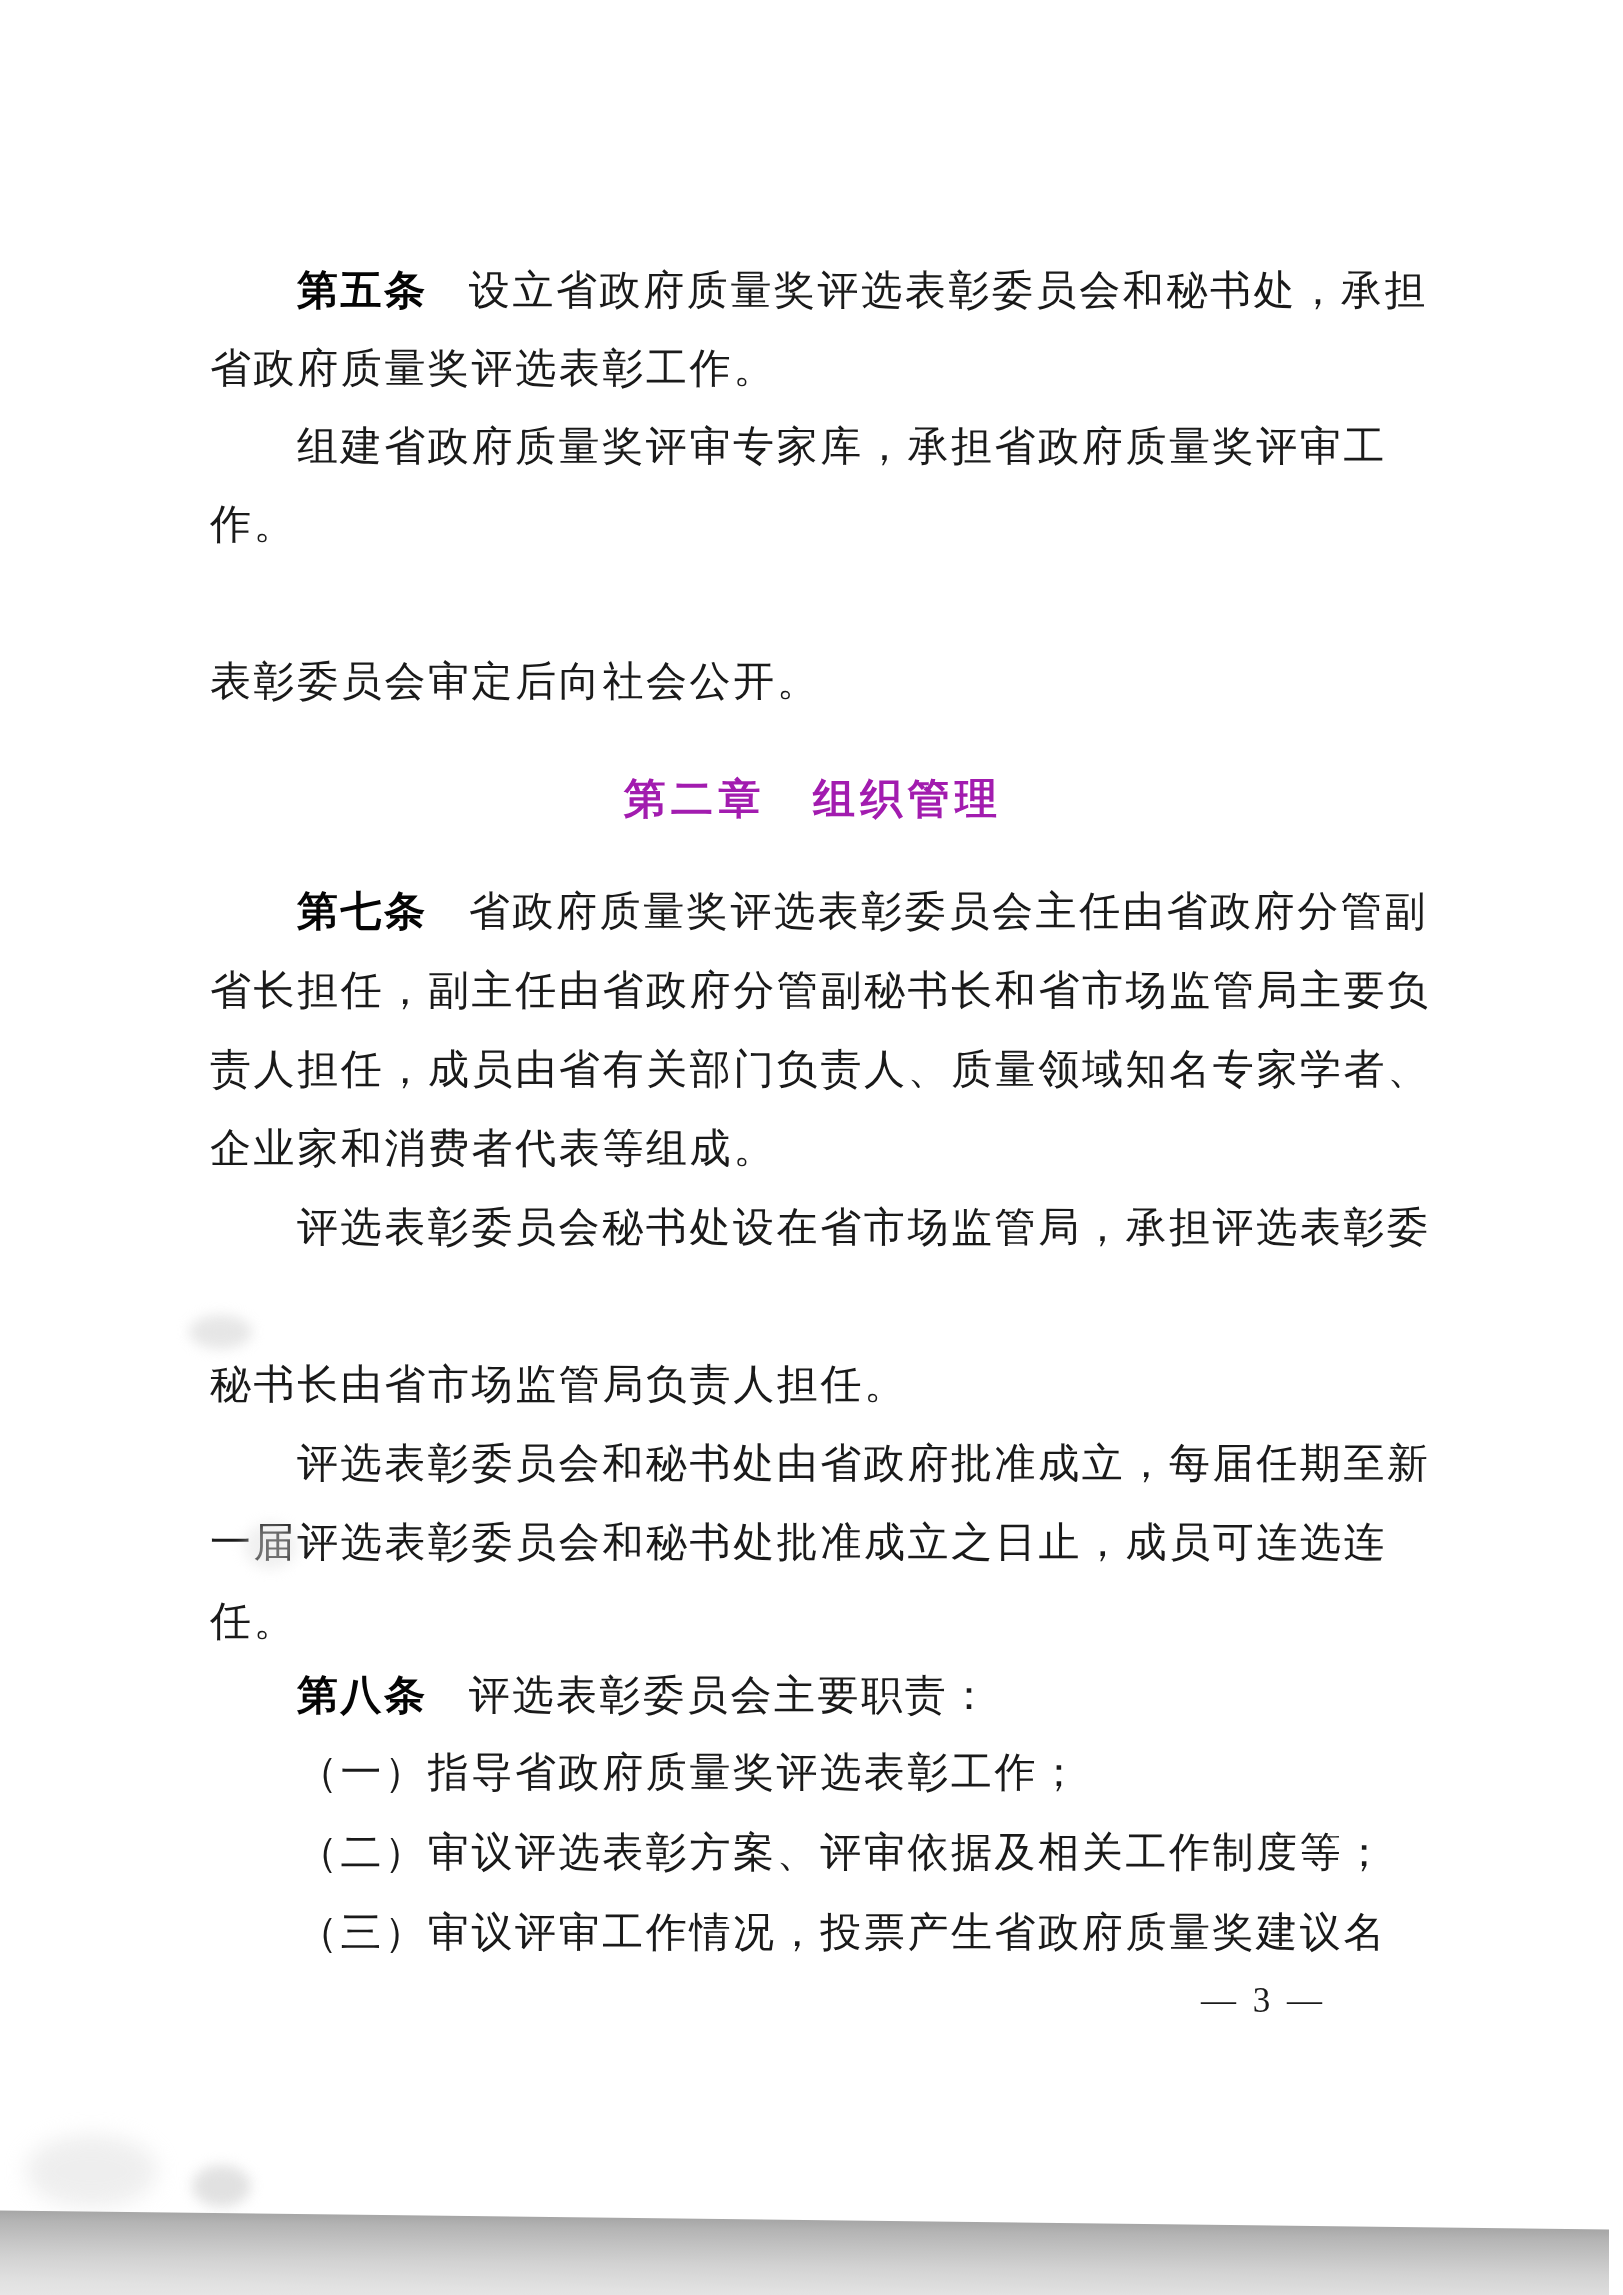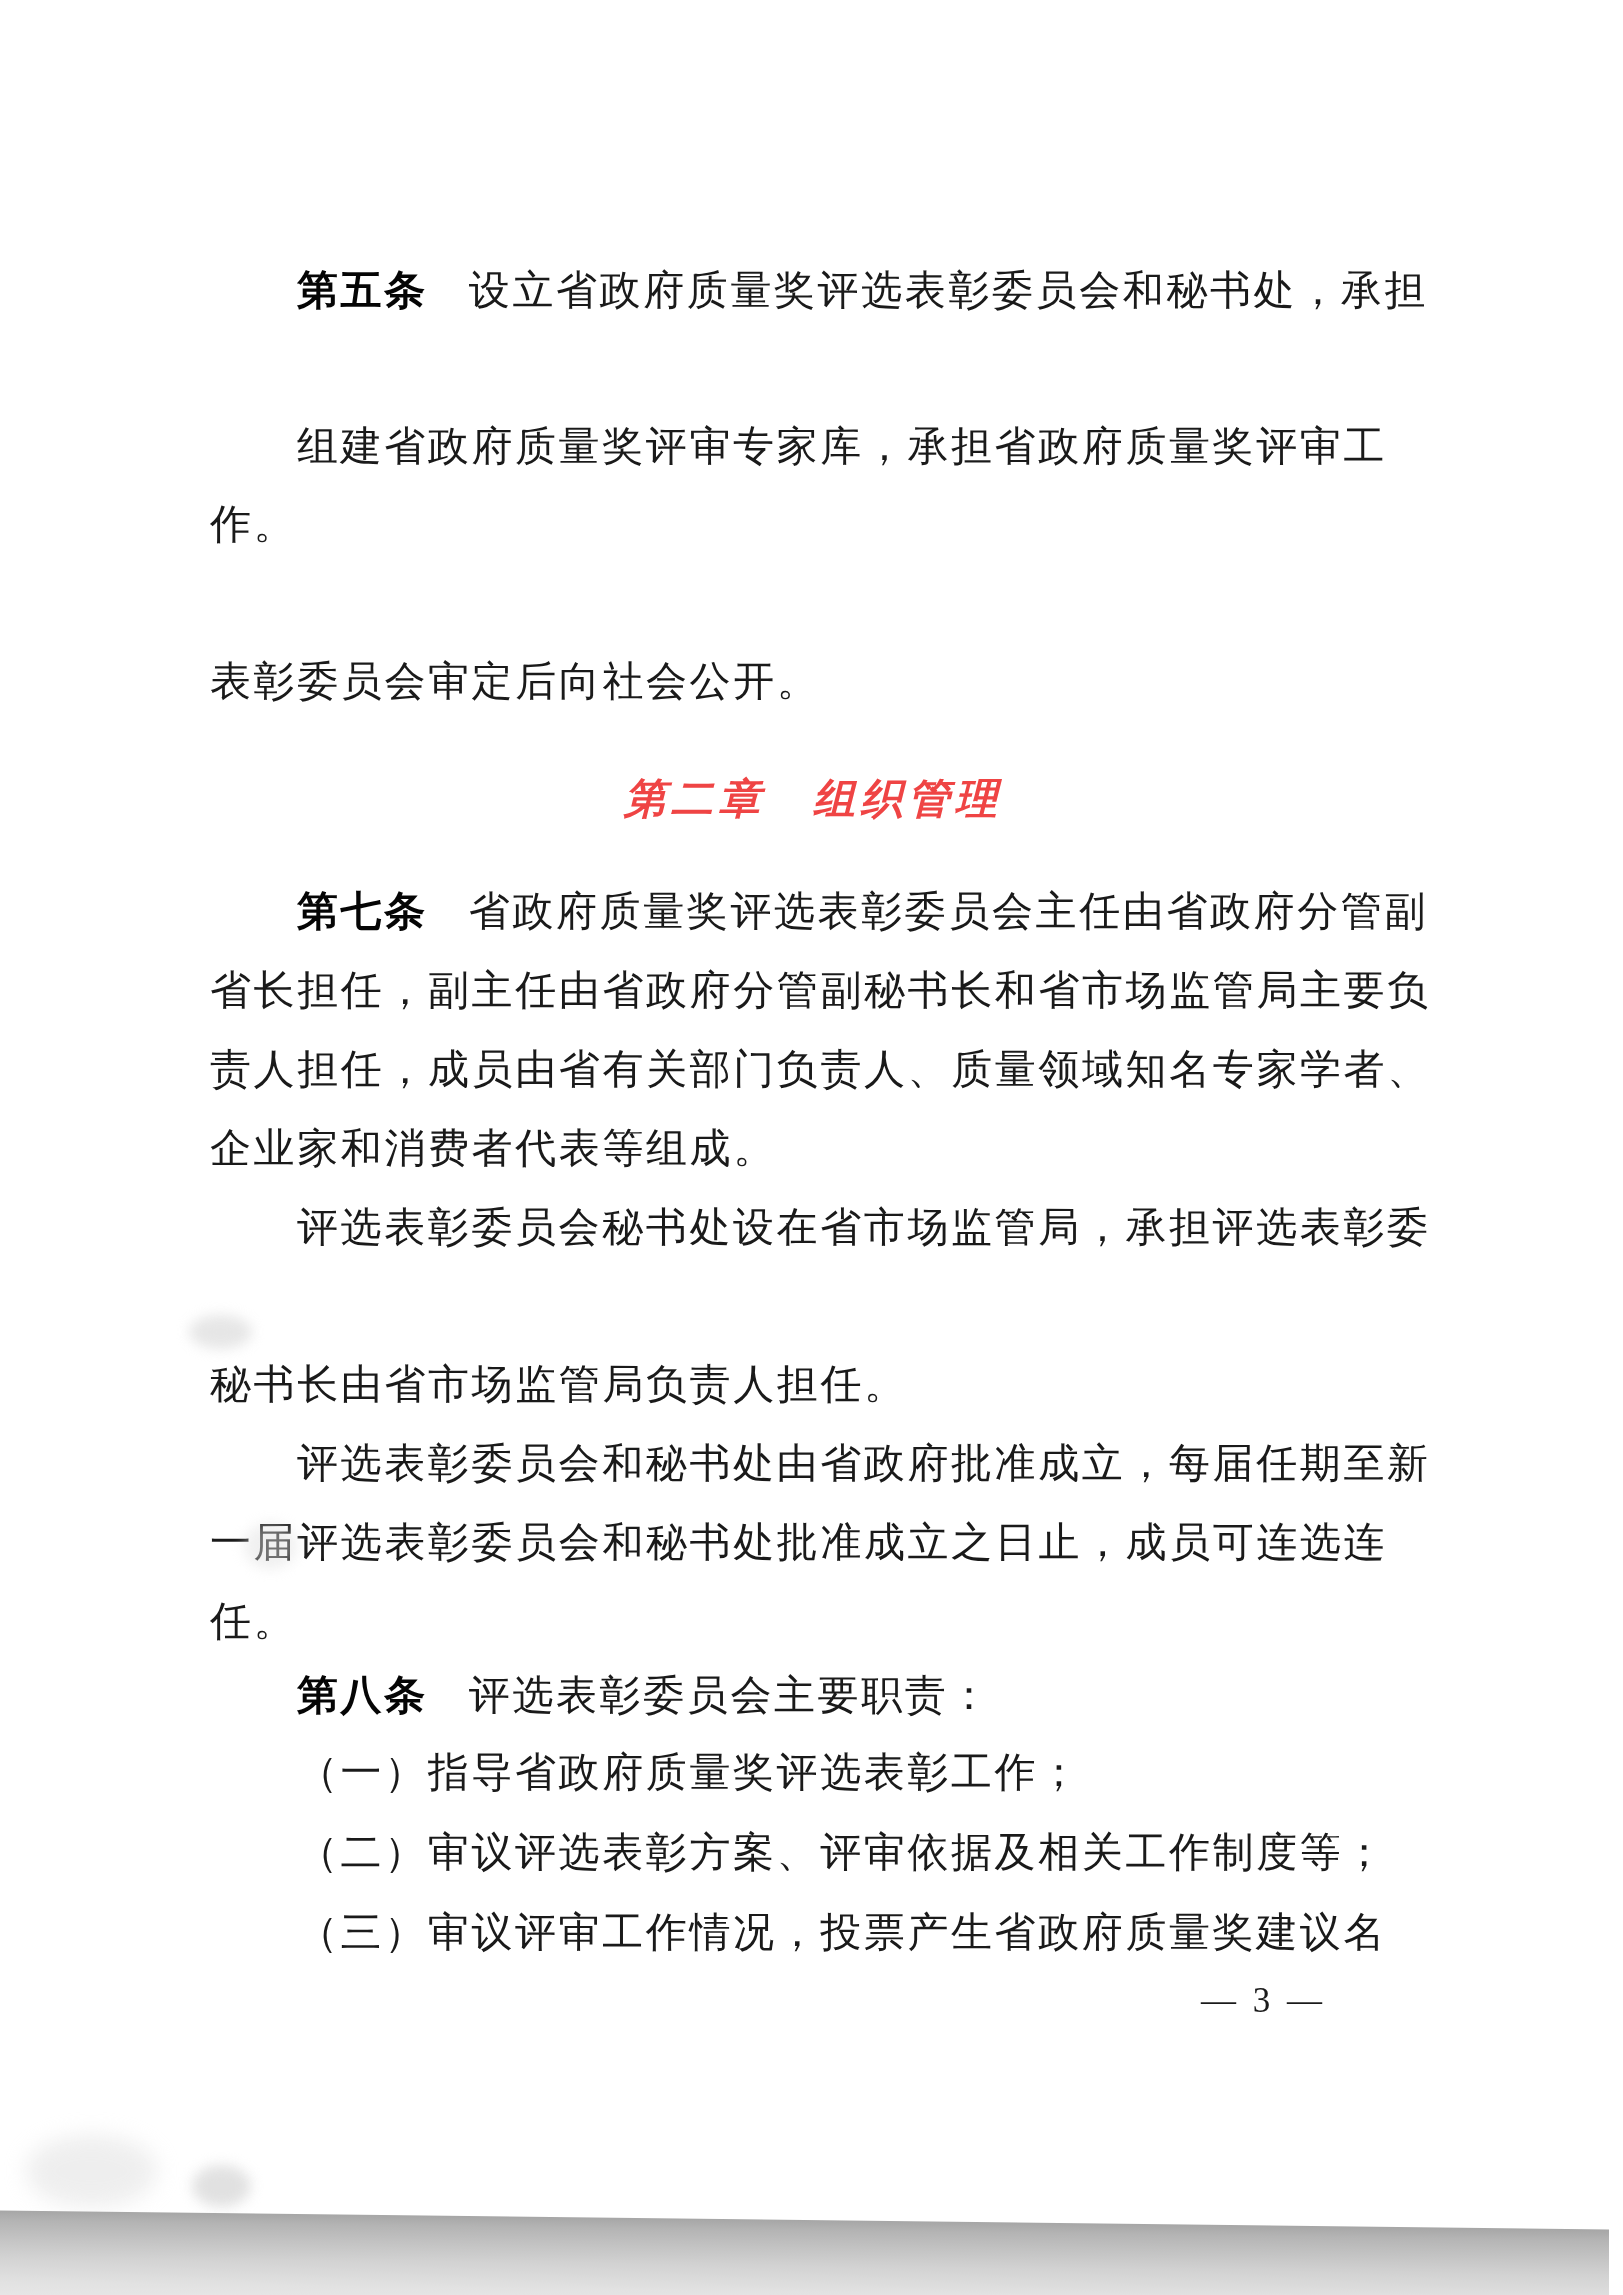--- a/index.html
+++ b/index.html
@@ -32,23 +32,22 @@
   .chapter {
     position: absolute;
     left: 210px;
     width: 1206px;
     text-align: center;
     font-family: "Liberation Sans", "DejaVu Sans", sans-serif;
     font-weight: 700;
     font-size: 42px;
     line-height: 47px;
     letter-spacing: 5.3px;
-    color: #ef4444;
+    color: #a21caf;
     white-space: nowrap;
-    font-style: italic;
   }
   .pagenum {
     position: absolute;
     left: 1201px;
     top: 1980px;
     font-size: 35px;
     line-height: 41px;
     letter-spacing: 4px;
     color: #1a1a1a;
     white-space: nowrap;
@@ -82,20 +81,21 @@
       #ededed 105px,
       #f2f2f2 158px);
   }
 </style>
 </head>
 <body>
 
 <div class="page">
 
   <div class="line ind" style="top:267px"><span class="artnum">第五条</span><span>设立省政府质量奖评选表彰委员会和秘书处，承担</span></div>
+  <div class="line" style="top:345px"><span class="artnum"></span><span>省政府质量奖评选表彰工作。</span></div>
   <div class="line ind" style="top:423px"><span class="artnum"></span><span>组建省政府质量奖评审专家库，承担省政府质量奖评审工</span></div>
   <div class="line" style="top:501px"><span class="artnum"></span><span>作。</span></div>
   <div class="line" style="top:658px"><span class="artnum"></span><span>表彰委员会审定后向社会公开。</span></div>
 
   <div class="chapter" style="top:775px">第二章　组织管理</div>
 
   <div class="line ind" style="top:888px"><span class="artnum">第七条</span><span>省政府质量奖评选表彰委员会主任由省政府分管副</span></div>
   <div class="line" style="top:967px"><span class="artnum"></span><span>省长担任，副主任由省政府分管副秘书长和省市场监管局主要负</span></div>
   <div class="line" style="top:1046px"><span class="artnum"></span><span>责人担任，成员由省有关部门负责人、质量领域知名专家学者、</span></div>
   <div class="line" style="top:1125px"><span class="artnum"></span><span>企业家和消费者代表等组成。</span></div>

